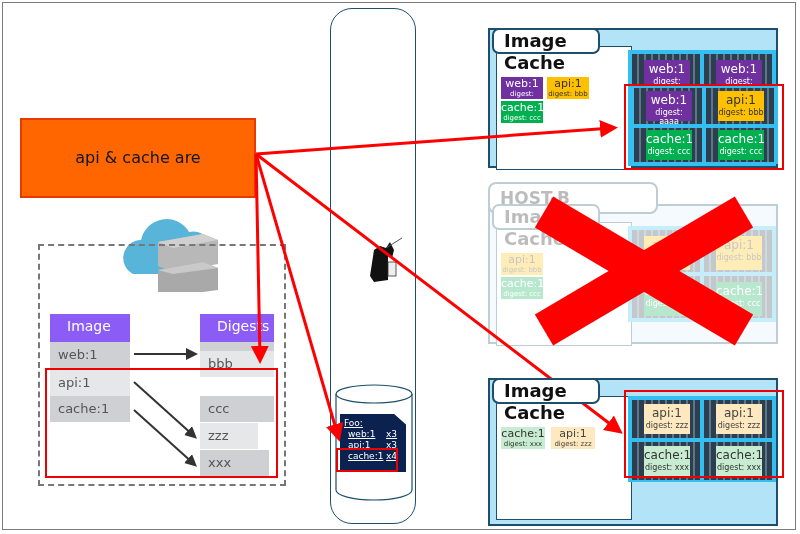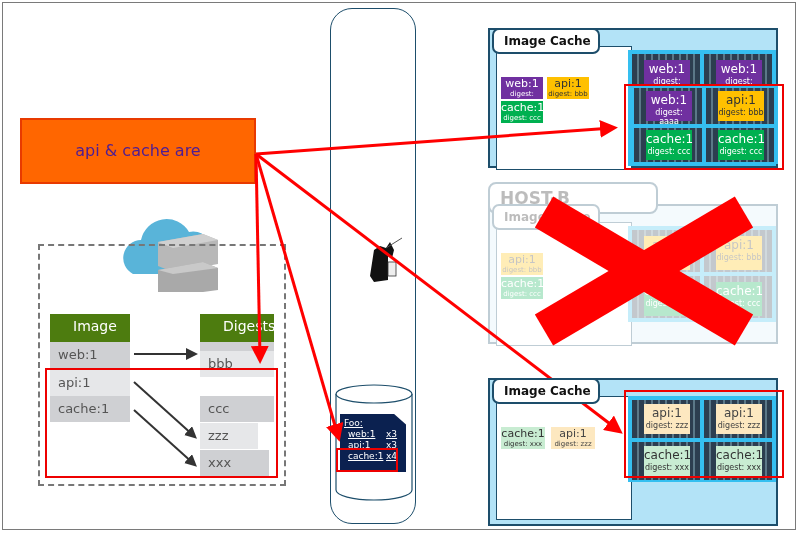--- a/index.html
+++ b/index.html
@@ -1,31 +1,31 @@
 <!DOCTYPE html>
 <html><head>
 <meta charset="utf-8">
 <style>
   html,body{margin:0;padding:0;background:#fff;}
   body{width:800px;height:534px;position:relative;overflow:hidden;font-family:"DejaVu Sans",sans-serif;}
   .frame{position:absolute;left:2px;top:2px;width:794px;height:528px;border:1px solid #7a7a7a;box-sizing:border-box;}
   .abs{position:absolute;}
-  .callout{left:20px;top:118px;width:236px;height:66px;background:#ff6600;border:2px solid #e83a00;box-sizing:border-box;color:#4c1d95;font-size:16px;line-height:20px;text-align:center;display:flex;flex-direction:column;justify-content:center;}
+  .callout{left:20px;top:118px;width:236px;height:80px;background:#ff6600;border:2px solid #e83a00;box-sizing:border-box;color:#0f172a;font-size:16px;line-height:20px;text-align:center;display:flex;flex-direction:column;justify-content:center;}
   .registry-box{left:38px;top:244px;width:248px;height:242px;border:2px dashed #777;box-sizing:border-box;}
-  .th{position:absolute;background:#4d7c0f;color:#fff;font-size:14px;padding-left:23px;box-sizing:border-box;height:40px;line-height:24px;}
+  .th{position:absolute;background:#8b5cf6;color:#fff;font-size:14px;padding-left:17px;box-sizing:border-box;height:40px;line-height:24px;}
   .cell{position:absolute;font-size:13px;color:#555;padding-left:8px;box-sizing:border-box;height:26px;line-height:26px;}
   .c-dark{background:#cfd0d3;}
   .c-light{background:#e6e7e9;}
   .sel-rect{position:absolute;border:2px solid #e00;box-sizing:border-box;}
   .tube{left:330px;top:8px;width:86px;height:516px;border:1.5px solid #1d4e6b;border-radius:22px;box-sizing:border-box;}
   .host{position:absolute;left:488px;width:290px;}
   .host-title{position:absolute;left:0;top:0;width:170px;height:32px;background:#fff;border:2px solid #1d4e6b;border-radius:8px;box-sizing:border-box;font-weight:bold;font-size:17px;line-height:28px;padding-left:10px;color:#111;z-index:2;}
   .host-body{position:absolute;left:0;top:22px;width:290px;height:140px;background:#b3e3f7;border:2px solid #1d4e6b;box-sizing:border-box;}
   .ic-panel{position:absolute;left:6px;top:16px;width:136px;height:124px;background:#fff;border:1px solid #1d4e6b;box-sizing:border-box;}
-  .ic-title{position:absolute;left:4px;top:22px;width:108px;height:26px;background:#fff;border:2px solid #1d4e6b;border-radius:7px;box-sizing:border-box;font-weight:bold;font-size:12px;line-height:22px;padding-left:10px;z-index:2;color:#111;}
+  .ic-title{position:absolute;left:4px;top:22px;width:108px;height:26px;background:#fff;border:2px solid #1d4e6b;border-radius:7px;box-sizing:border-box;font-weight:bold;font-size:18px;line-height:22px;padding-left:10px;z-index:2;color:#111;}
   .tag{position:absolute;text-align:center;font-size:11px;line-height:12px;padding-top:1px;box-sizing:border-box;}
   .tag .sub{display:block;font-size:7px;line-height:9px;}
   .purple{background:#7030a0;color:#fff;}
   .yellow{background:#ffc000;color:#333;}
   .green{background:#00b050;color:#fff;}
   .lyellow{background:#fde8c0;color:#444;}
   .lgreen{background:#c8ecd2;color:#333;}
   .rack{position:absolute;left:138px;top:20px;width:148px;height:116px;background:#35bff0;}
   .slot{position:absolute;width:68px;height:48px;background:repeating-linear-gradient(90deg,#2c3e50 0 5px,#5b7888 5px 7px);}
   .slot .tag{left:12px;top:6px;width:46px;height:34px;font-size:12px;line-height:15px;padding-top:2px;}

